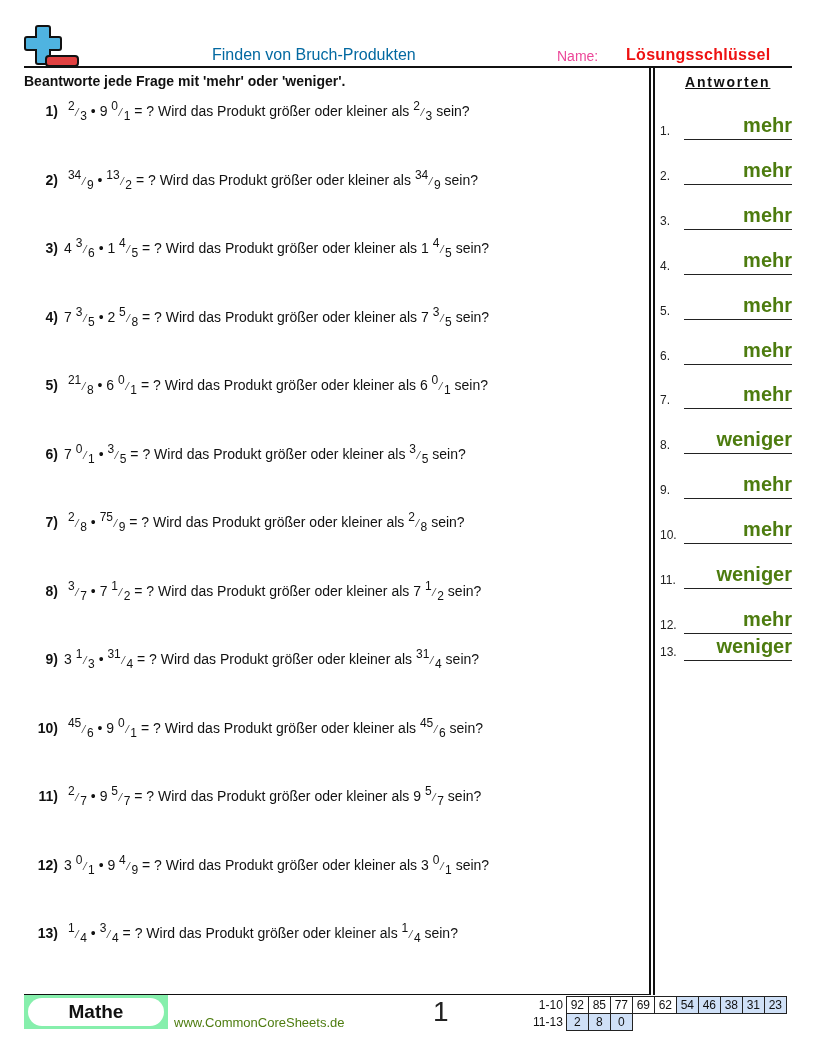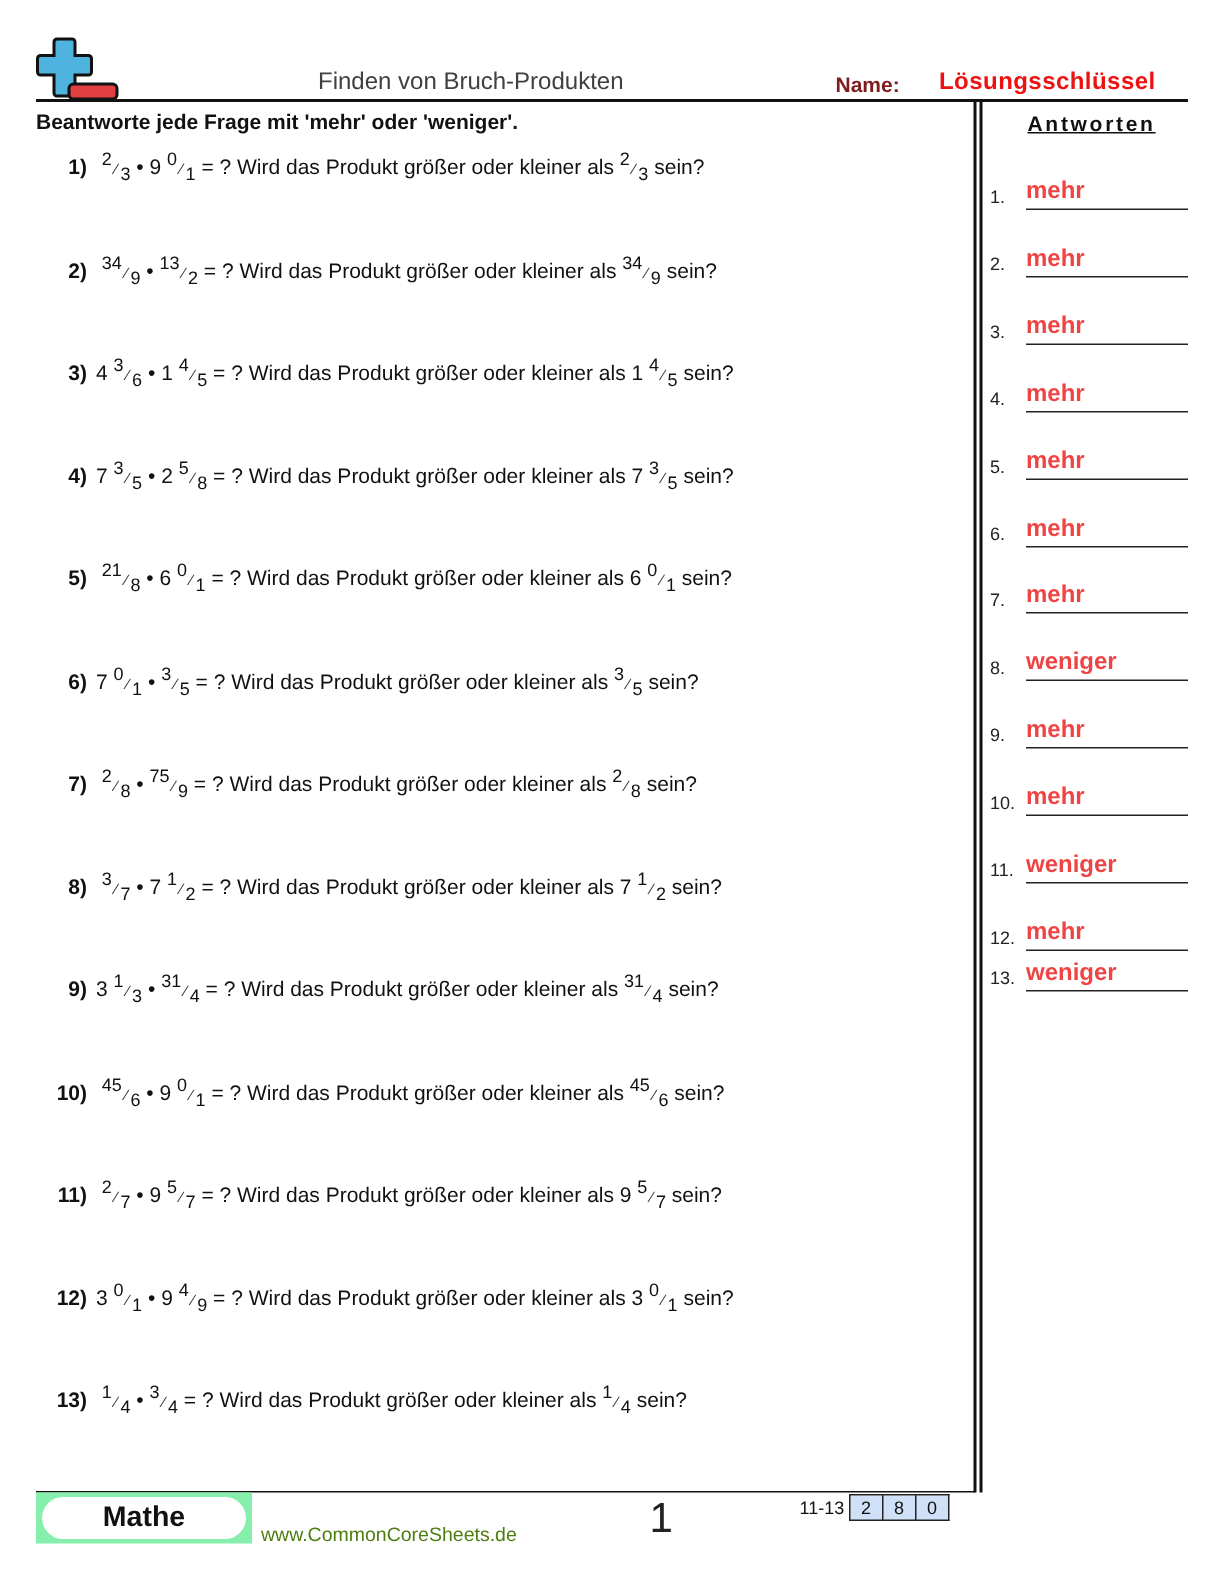--- a/index.html
+++ b/index.html
@@ -1,37 +1,37 @@
 <!DOCTYPE html>
 <html><head>
 <meta charset="utf-8">
 <style>
   html, body { margin:0; padding:0; background:#fff; }
   body { width:816px; height:1056px; position:relative; overflow:hidden;
          font-family:"Liberation Sans", sans-serif; color:#111; }
   .logo { position:absolute; left:24px; top:24px; width:56px; height:44px; }
-  .title { position:absolute; left:212px; top:46px; font-size:16px; color:#404040; }
-  .name-label { position:absolute; left:557px; top:48px; font-size:14px; color:#7f1d1d;font-weight:bold; }
+  .title { position:absolute; left:212px; top:46px; font-size:16px; color:#0369a1; }
+  .name-label { position:absolute; left:557px; top:48px; font-size:14px; color:#ec4899; }
   .name-value { position:absolute; left:626px; top:46px; font-size:16px; font-weight:bold; color:#ee1111; letter-spacing:0.3px; }
   .header-rule { position:absolute; left:24px; top:66px; width:768px; height:2px; background:#111; }
   .instructions { position:absolute; left:24px; top:73px; font-size:14px; font-weight:bold;text-align:center; }
   .vdiv { position:absolute; left:649px; top:67px; width:6px; height:928px;
           border-left:2px solid #111; border-right:2px solid #111; box-sizing:border-box; }
   .answers-head { position:absolute; left:685px; top:74px; font-size:14px; font-weight:bold;
                   letter-spacing:1.8px; text-decoration:underline; }
   .q { position:absolute; left:24px; font-size:14px; white-space:nowrap; }
   .q .num { display:inline-block; width:34px; text-align:right; font-weight:bold; margin-right:6px; vertical-align:top; }
   .q .frac-sup { font-size:12px; position:relative; top:-6px; }
   .q .frac-slash { font-size:10px; color:#333; margin:0 2px; }
   .q .frac-sub { font-size:12px; position:relative; top:4px; }
   .ans { position:absolute; left:660px; width:132px; height:30px; }
   .ans .n { position:absolute; left:0; bottom:2px; font-size:12px; color:#222; }
   .ans .line { position:absolute; left:24px; right:0; bottom:0; height:1px; background:#222; }
-  .ans .v { position:absolute; left:24px; right:0; bottom:3px; text-align:left; color:#ef4444;
-            font-weight:bold; font-size:16px; }
+  .ans .v { position:absolute; left:24px; right:0; bottom:3px; text-align:right; color:#4d7c0f;
+            font-weight:bold; font-size:20px; }
   .footer-rule { position:absolute; left:24px; top:994px; width:626px; height:1px; background:#111; }
   .mathe-box { position:absolute; left:24px; top:995px; width:144px; height:34px; background:#86efac; }
   .mathe-pill { position:absolute; left:4px; top:3px; width:136px; height:28px; background:#fff; border-radius:14px;
                 text-align:center; line-height:28px; font-weight:bold; font-size:19px; }
   .site { position:absolute; left:174px; top:1015px; font-size:13px; color:#4d7c0f; }
   .page-no { position:absolute; left:433px; top:996px; font-size:28px; color:#222; }
   .score { position:absolute; top:996px; font-size:12px; border-collapse:collapse; }
   .score td { border:1px solid #222; padding:0 3px; height:16px; text-align:center; min-width:15px; }
   .score td.lbl { border:none; text-align:right; padding-right:3px; }
   .score td.hi { background:#cfe0f7; }
@@ -137,19 +137,32 @@
 
 <div class="footer-rule"></div>
 <div class="mathe-box">
   <div class="mathe-pill">Mathe</div>
 </div>
 <div class="site">www.CommonCoreSheets.de</div>
 <div class="page-no">1</div>
 <table class="score" style="left:530px;">
     <tbody id="score-body">
       <tr>
+        <td class="lbl">1-10</td>
+        <td class="">92</td>
+        <td class="">85</td>
+        <td class="">77</td>
+        <td class="">69</td>
+        <td class="">62</td>
+        <td class="hi">54</td>
+        <td class="hi">46</td>
+        <td class="hi">38</td>
+        <td class="hi">31</td>
+        <td class="hi">23</td>
+      </tr>
+      <tr>
         <td class="lbl">11-13</td>
         <td class="hi">2</td>
         <td class="hi">8</td>
         <td class="hi">0</td>
       </tr>
     </tbody>
   </table>
 
 </body></html>

